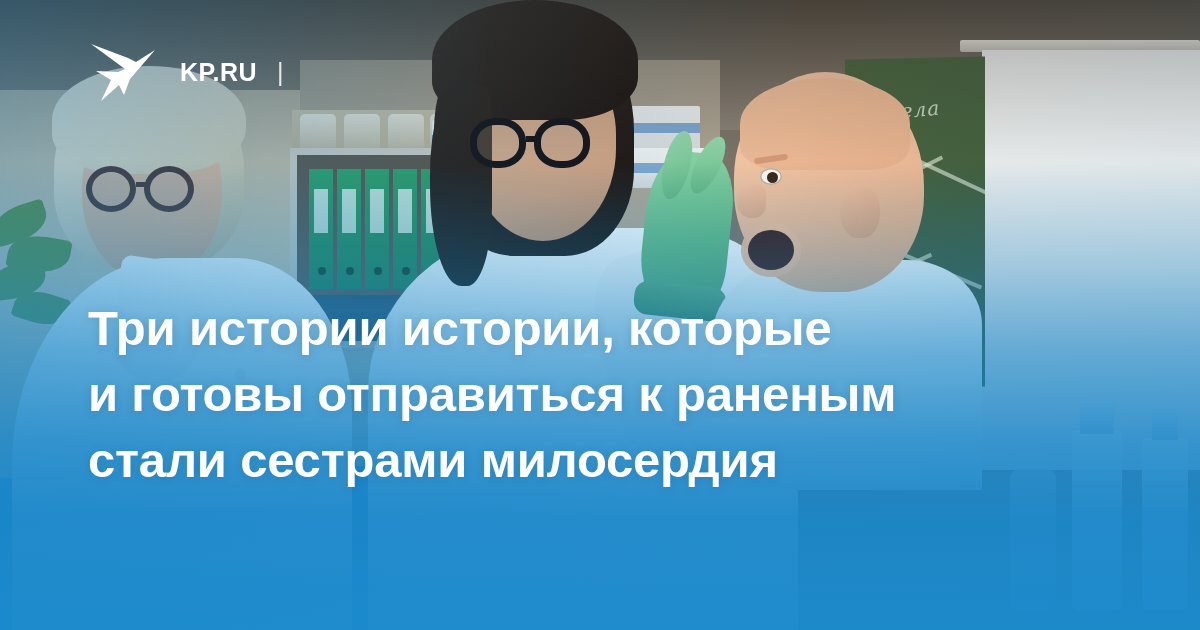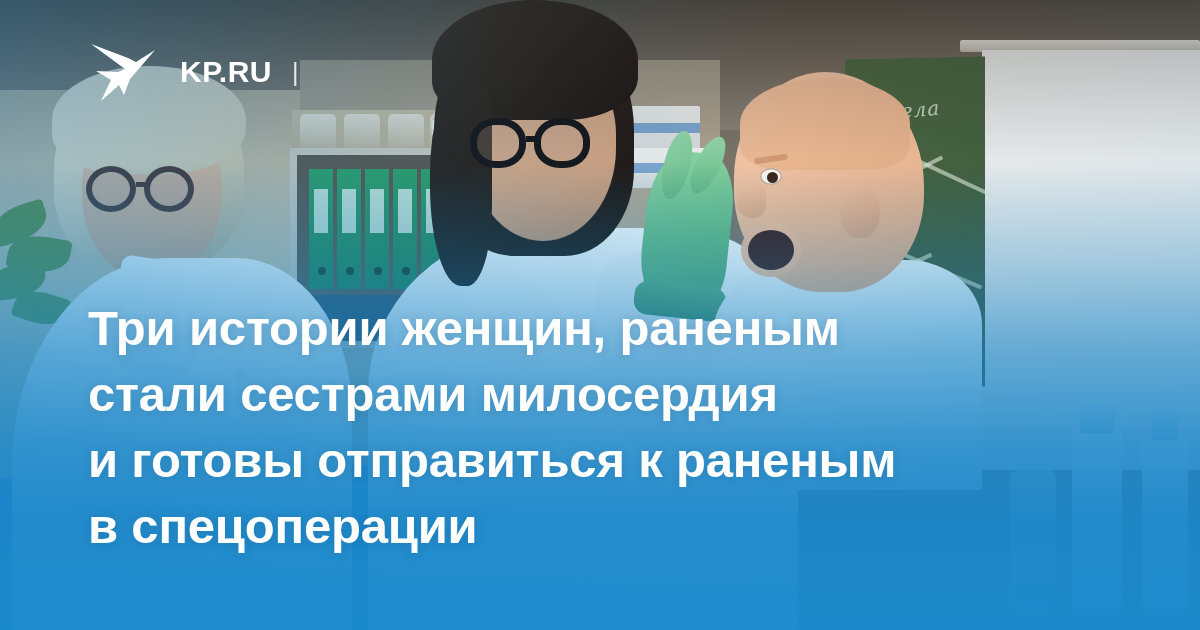--- a/index.html
+++ b/index.html
@@ -270,21 +270,21 @@
   }
 
   
   .brand {
     position:absolute; left:88px; top:38px;
     display:flex; align-items:center; gap:0;
     z-index:5;
   }
   .logo-bird { width:70px; height:68px; display:block; }
   .brand-name {
-    color:#ffffff; font-size:30px; font-weight:bold;
+    color:#ffffff; font-size:25px; font-weight:bold;
     letter-spacing:.5px; margin-left:22px; white-space:nowrap;
     line-height:1;
   }
   .brand-sep {
     color:rgba(255,255,255,.85); font-size:25px; font-weight:300;
     margin:0 20px; line-height:1;
   }
   .brand-rubric {
     color:#ffffff; font-size:29px; font-weight:400;
     letter-spacing:.2px; white-space:nowrap; line-height:1;
@@ -425,19 +425,18 @@
       <svg class="logo-bird" viewBox="0 0 70 68" xmlns="http://www.w3.org/2000/svg" aria-hidden="true">
         <path fill="#ffffff" d="M3 6 L37 31 L30 34 L8 33 L23 42 L13 63 L31 47 L36 57 L42 41
              L67 12 L48 24 L40 20 Z"></path>
       </svg>
     </span>
     <span class="brand-name">KP.RU</span>
     <span class="brand-sep">|</span>
   </div>
 
   <h1 class="headline">
-    <span class="hl-line">Три истории женщин, раненым</span>
+    <span class="hl-line">Три истории истории, которые</span>
+    <span class="hl-line">и готовы отправиться к раненым</span>
     <span class="hl-line">стали сестрами милосердия</span>
-    <span class="hl-line">и готовы отправиться к раненым</span>
-    <span class="hl-line">в спецоперации</span>
   </h1>
 
 </div>
 
 </body></html>

